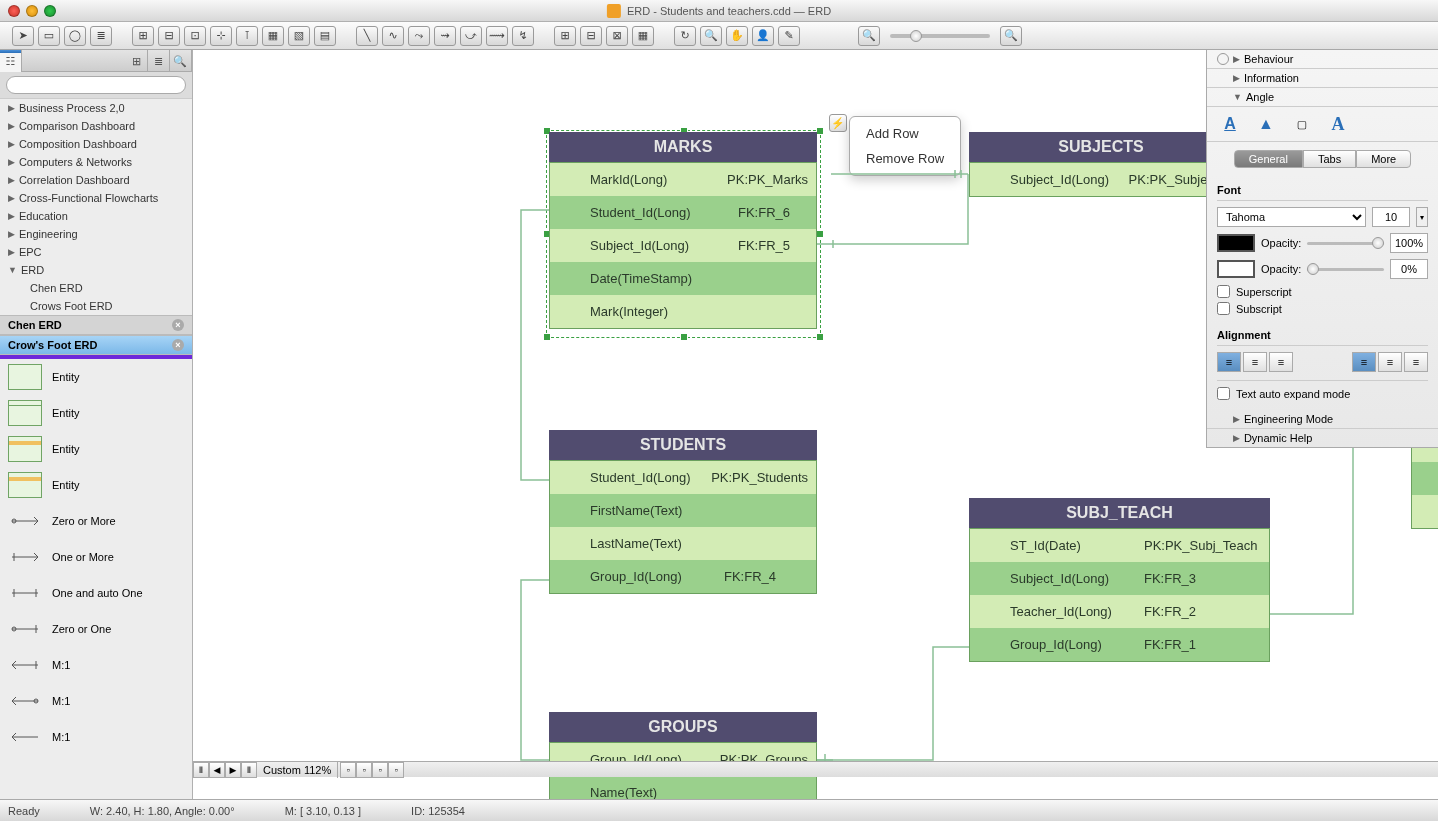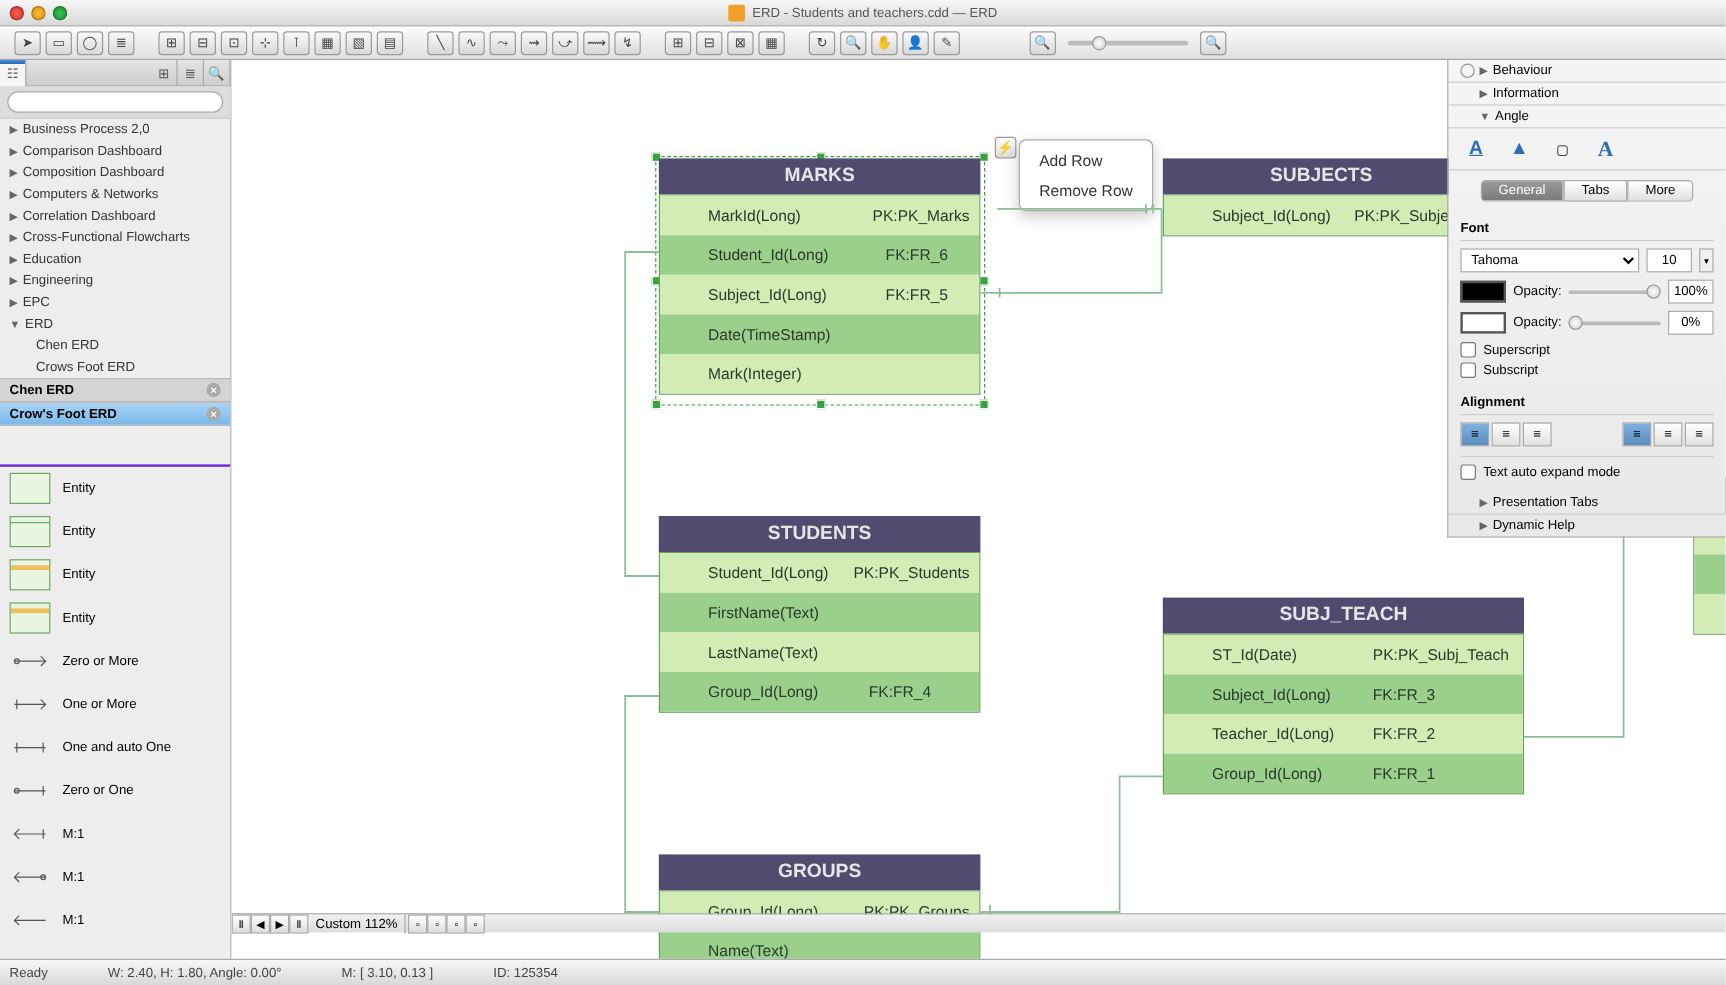--- a/index.html
+++ b/index.html
@@ -25,21 +25,21 @@
 .side-tab.grid{margin-left:auto;}
 .search-box{padding:4px 6px;border-bottom:1px solid #ccc;background:#dcdcdc;}
 .search-inp{width:100%;height:18px;border-radius:9px;border:1px solid #aaa;padding:0 8px 0 20px;font-size:11px;background:#fff;}
 .tree{flex:1;overflow:auto;}
 .tree-item{padding:3px 8px;border-bottom:0;color:#333;display:flex;align-items:center;gap:4px;cursor:default;}
 .tree-item .arr{color:#666;font-size:9px;}
 .tree-item.child{padding-left:30px;}
 .tree-sel{background:#d4d4d4;border-top:1px solid #bbb;border-bottom:1px solid #bbb;display:flex;align-items:center;padding:3px 8px;font-weight:bold;}
 .tree-sel.blue{background:linear-gradient(#a7d4f6,#7bb8e8);}
 .tree-sel .close-x{margin-left:auto;width:12px;height:12px;border-radius:50%;background:#aaa;color:#fff;font-size:9px;line-height:12px;text-align:center;}
-.shape-list{border-top:2px solid #6d28d9;margin-top:32px;}
+.shape-list{border-top:4px solid #6d28d9;}
 .shape-row{display:flex;align-items:center;height:36px;padding:0 8px;gap:10px;border-bottom:0;}
 .shape-ico{width:34px;height:26px;border:1px solid #70a465;background:#e8f5e0;position:relative;}
 .shape-ico.entity2::before{content:'';position:absolute;top:4px;left:0;right:0;height:1px;background:#70a465;}
 .shape-ico.entity3::before{content:'';position:absolute;top:4px;left:0;right:0;height:4px;background:#f0c060;}
 .shape-ico.rel{border:none;background:none;}
 .shape-ico.rel svg{width:34px;height:26px;}
 .canvas{flex:1;position:relative;background:#fff;overflow:hidden;}
 .canvas-offset{position:absolute;left:-20px;top:-10px;}
 .table{position:absolute;font-family:Tahoma,sans-serif;font-size:13px;}
 .table-hdr{background:#514c6f;color:#e5e5e5;font-weight:bold;text-align:center;padding:6px 0;font-size:16px;}
@@ -496,21 +496,21 @@
             <div class="align-btn">≡</div>
           </div>
         </div>
         <div class="chk" style="margin-top:8px;padding-top:6px;border-top:1px solid #ccc">
             <input type="checkbox" style="">
             <span>Text auto expand mode</span>
           </div>
       </div>
       <div class="insp-section">
           <span class="arr" style="margin-left:16px">▶</span>
-          <span>Presentation Tabs</span>
+          <span>Engineering Mode</span>
         </div>
       <div class="insp-section" style="border-bottom:none">
           <span class="arr" style="margin-left:16px">▶</span>
           <span>Dynamic Help</span>
         </div>
     </div>
 
     <div class="hscroll">
       <div class="hscroll-btn">Ⅱ</div>
       <div class="hscroll-btn">◀</div>

